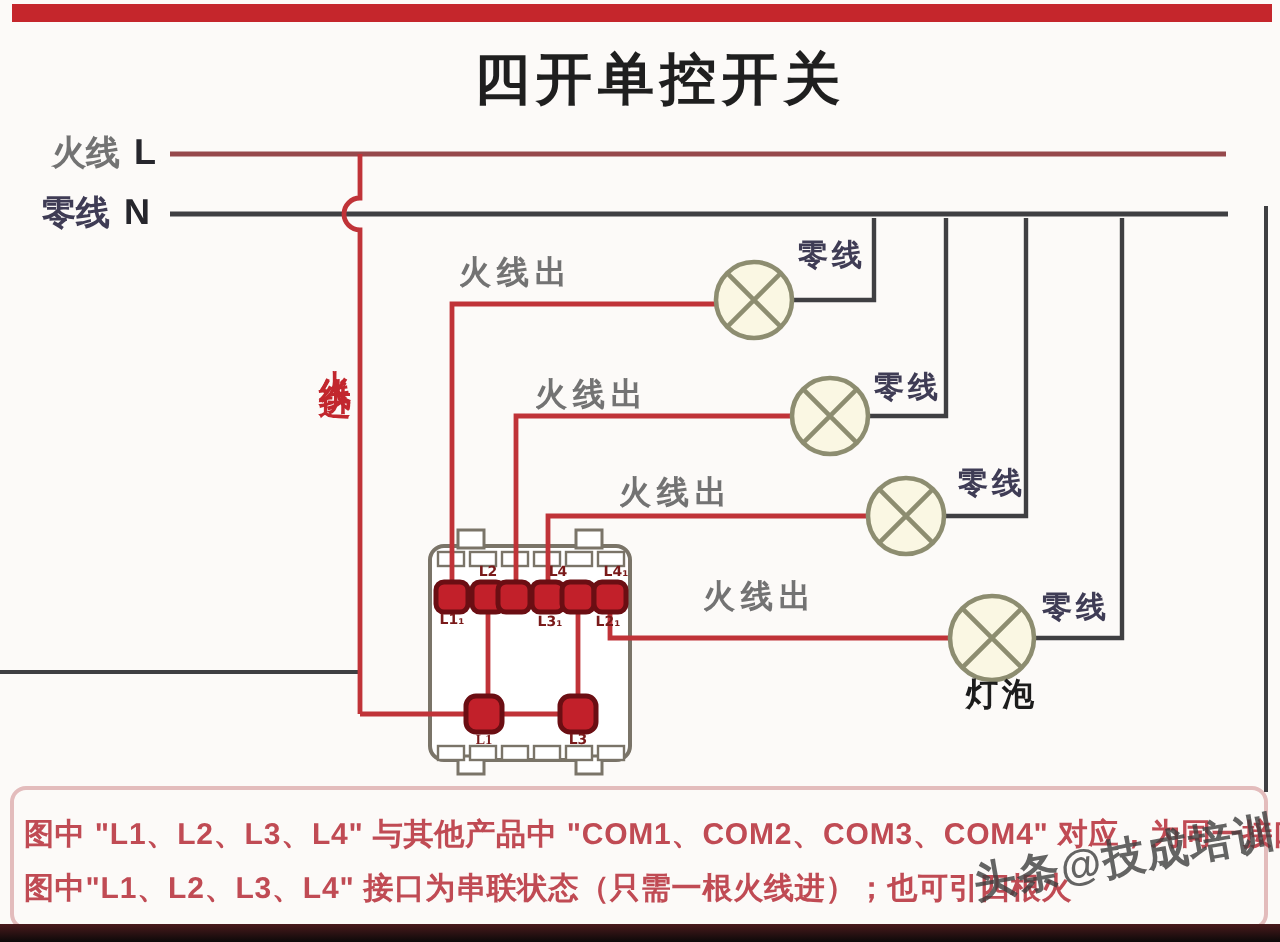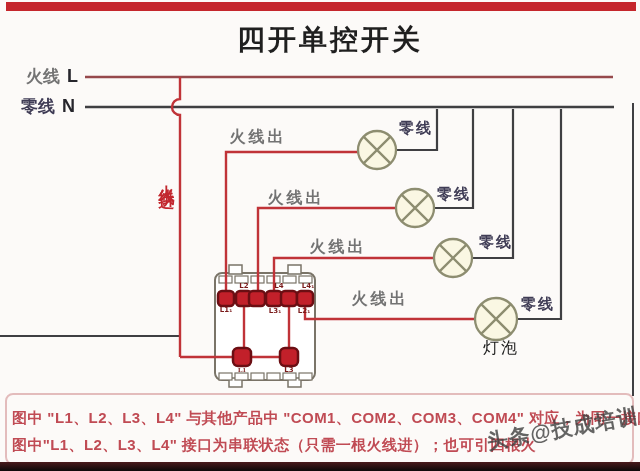--- a/index.html
+++ b/index.html
@@ -26,21 +26,21 @@
   .liveout{font-size:16px;font-weight:700;color:#737373;letter-spacing:3px;}
   .lo1{left:258px;top:137px;}
   .lo2{left:296px;top:198px;}
   .lo3{left:338px;top:247px;}
   .lo4{left:380px;top:299px;}
   .neutlab{font-size:15px;font-weight:800;color:#3f3c55;letter-spacing:2px;}
   .nl1{left:416px;top:128px;}
   .nl2{left:454px;top:194px;}
   .nl3{left:496px;top:242px;}
   .nl4{left:538px;top:304px;}
-  .bulb{left:501px;top:348px;font-size:16px;font-weight:400;color:#1c1c1c;letter-spacing:2px;}
+  .bulb{left:501px;top:348px;font-size:16px;font-weight:700;color:#1c1c1c;letter-spacing:2px;}
   .livein{
     left:166px;top:178px;transform:translate(-50%,-50%);
     writing-mode:vertical-rl;font-size:16px;font-weight:800;color:#c2272e;letter-spacing:4px;
   }
   .tlabel{
     font-family:"DejaVu Sans",sans-serif;font-size:7px;font-weight:700;color:#7a1a1a;
     transform:translate(-50%,-50%);white-space:nowrap;
   }
   .capbox{
     left:5px;right:6px;top:393px;bottom:6px;

